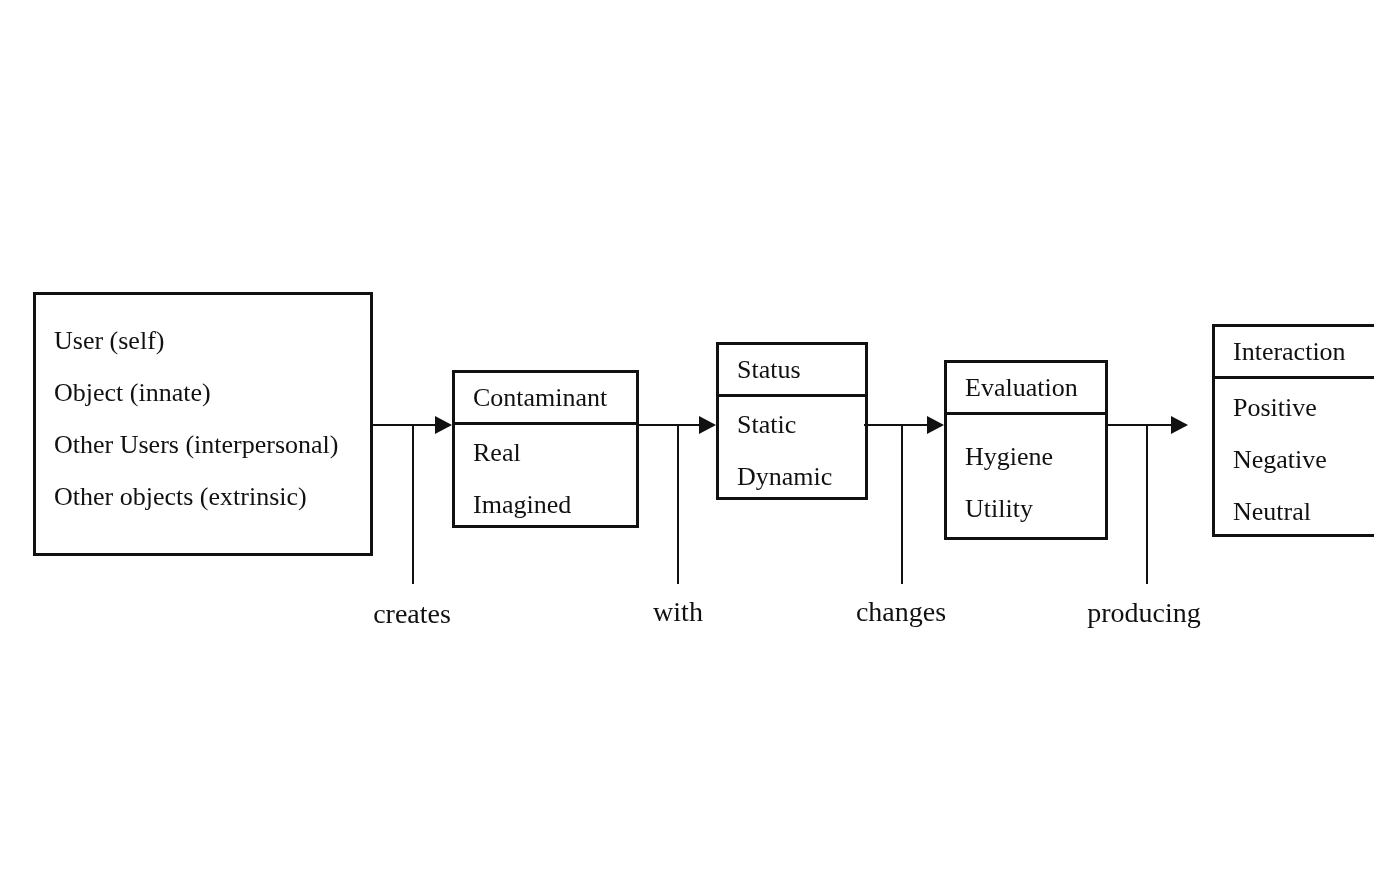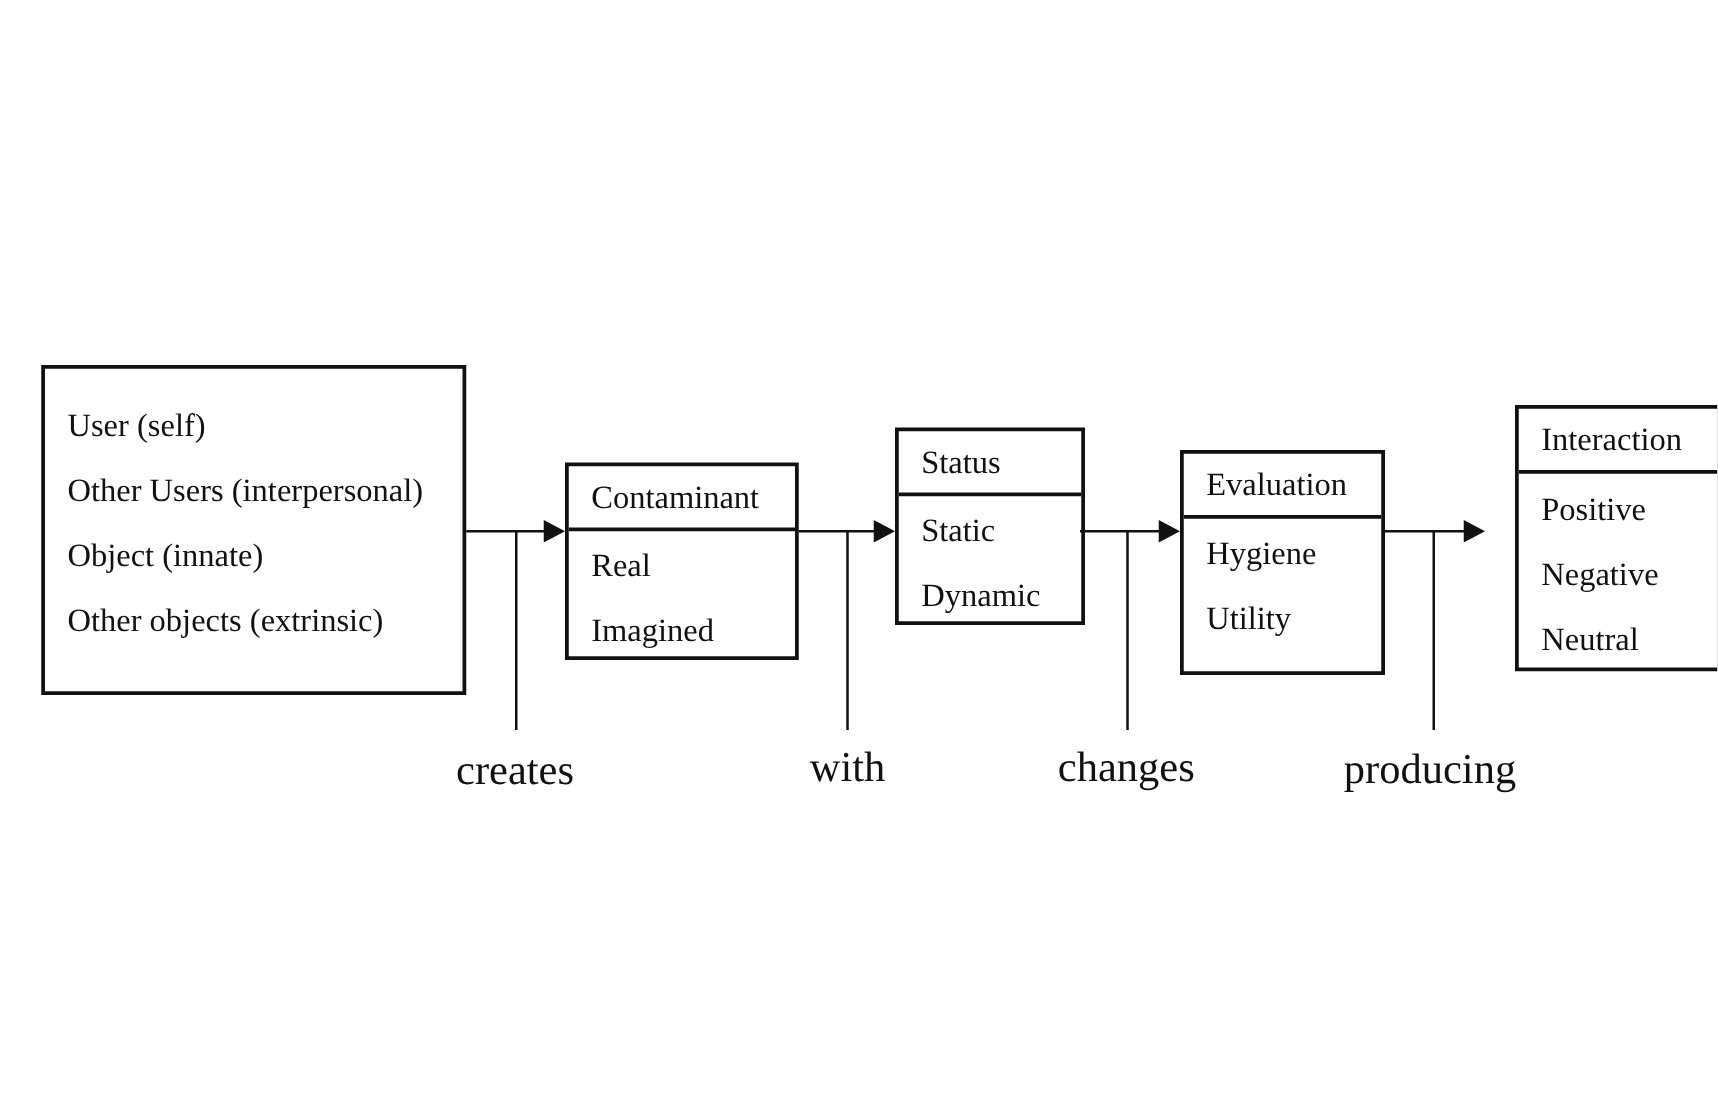--- a/index.html
+++ b/index.html
@@ -52,35 +52,35 @@
   .arrowhead {
     position: absolute;
     width: 0;
     height: 0;
     border-top: 9px solid transparent;
     border-bottom: 9px solid transparent;
     border-left: 17px solid #111111;
   }
   .connector-label {
     position: absolute;
-    font-size: 34px;
+    font-size: 28px;
     transform: translateX(-50%);
     white-space: nowrap;
   }
 </style>
 </head>
 <body>
 
 <div class="canvas">
 
   <div class="box" style="left:33px; top:292px; width:340px; height:264px;">
     <div class="box-body" style="padding-top:20px;">
       <div class="box-item">User (self)</div>
+      <div class="box-item">Object (innate)</div>
       <div class="box-item">Other Users (interpersonal)</div>
-      <div class="box-item">Object (innate)</div>
       <div class="box-item">Other objects (extrinsic)</div>
     </div>
   </div>
 
   <div class="h-line" style="left:373px; top:424px; width:65px;"></div>
   <div class="arrowhead" style="left:435px; top:416px;"></div>
   <div class="v-line" style="left:412px; top:425px; height:159px;"></div>
   <div class="connector-label" style="left:412px; top:598px;">creates</div>
 
   <div class="box" style="left:452px; top:344px; width:187px; height:158px;margin-top:26px;">
@@ -104,21 +104,21 @@
     </div>
   </div>
 
   <div class="h-line" style="left:864px; top:424px; width:65px;"></div>
   <div class="arrowhead" style="left:927px; top:416px;"></div>
   <div class="v-line" style="left:901px; top:425px; height:159px;"></div>
   <div class="connector-label" style="left:901px; top:596px;">changes</div>
 
   <div class="box" style="left:944px; top:318px; width:164px; height:180px;margin-top:42px;">
     <div class="box-header" style="height:52px;">Evaluation</div>
-    <div class="box-body" style="padding-top:2px;">
+    <div class="box-body" style="padding-top:16px;">
       <div class="box-item">Hygiene</div>
       <div class="box-item">Utility</div>
     </div>
   </div>
 
   <div class="h-line" style="left:1108px; top:424px; width:65px;"></div>
   <div class="arrowhead" style="left:1171px; top:416px;"></div>
   <div class="v-line" style="left:1146px; top:425px; height:159px;"></div>
   <div class="connector-label" style="left:1144px; top:597px;">producing</div>
 

